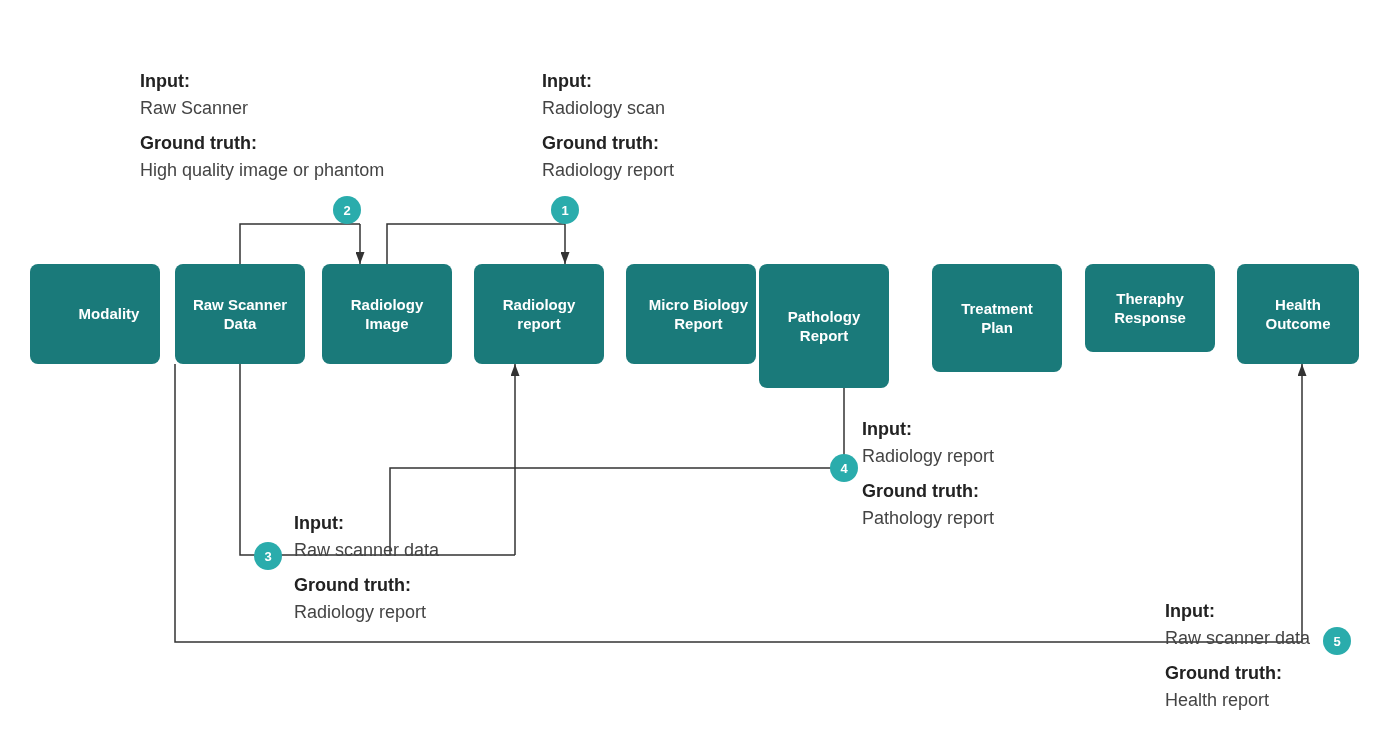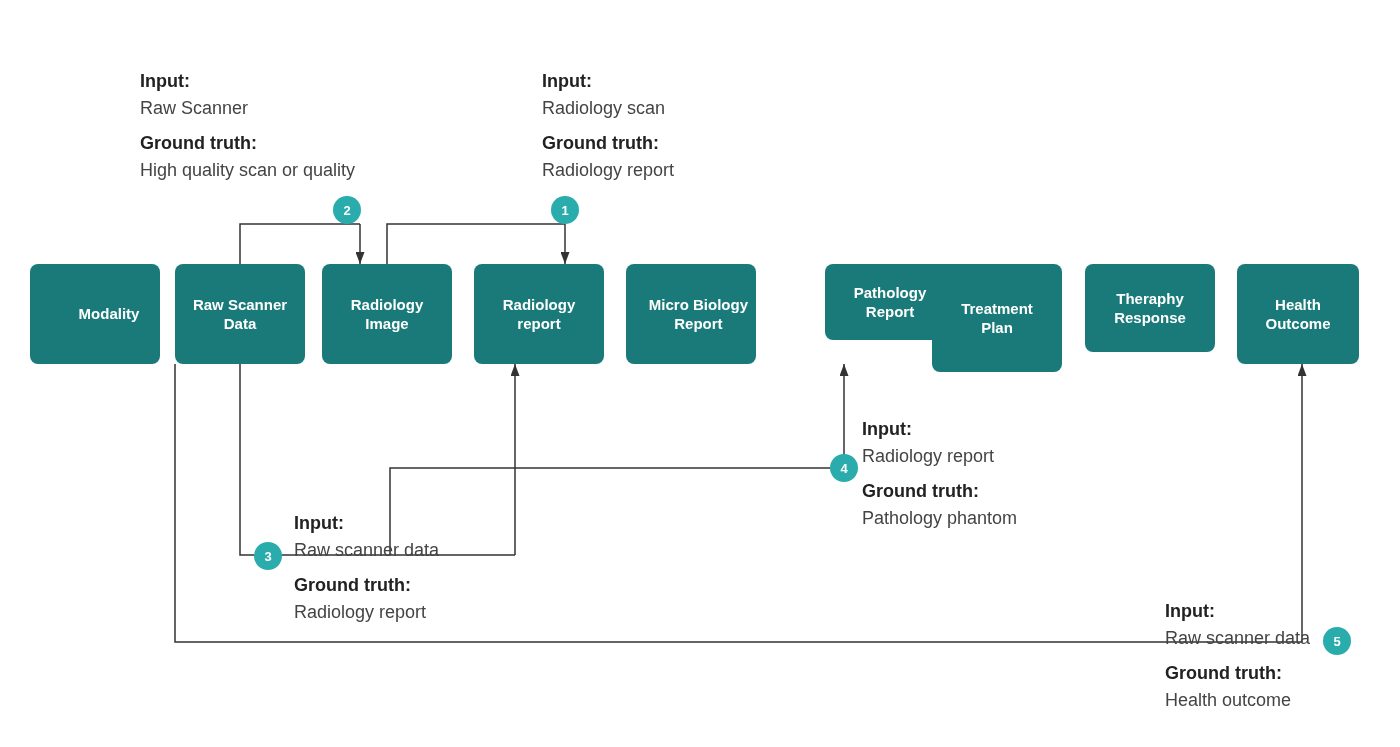--- a/index.html
+++ b/index.html
@@ -115,66 +115,66 @@
   </div>
   <div class="box" style="left:322px;top:264px;width:130px;height:100px;">
     <span>Radiology<br>Image</span>
   </div>
   <div class="box" style="left:474px;top:264px;width:130px;height:100px;">
     <span>Radiology<br>report</span>
   </div>
   <div class="box" style="left:626px;top:264px;width:130px;height:100px;justify-content:flex-end;">
     <span>Micro Biology<br>Report</span>
   </div>
-  <div class="box" style="left:825px;top:264px;width:130px;height:76px;">
+  <div class="box" style="left:759px;top:264px;width:130px;height:124px;">
     <span>Pathology<br>Report</span>
   </div>
   <div class="box" style="left:932px;top:264px;width:130px;height:108px;">
     <span>Treatment<br>Plan</span>
   </div>
   <div class="box" style="left:1085px;top:264px;width:130px;height:88px;">
     <span>Theraphy<br>Response</span>
   </div>
   <div class="box" style="left:1237px;top:264px;width:122px;height:100px;">
     <span>Health<br>Outcome</span>
   </div>
 
   <div class="label-block" style="left:140px;top:68px;">
     <div><span class="label-title">Input:</span></div>
     <div>Raw Scanner</div>
     <div style="margin-top:8px;"><span class="label-title">Ground truth:</span></div>
-    <div>High quality scan or quality</div>
+    <div>High quality image or phantom</div>
   </div>
 
   <div class="label-block" style="left:542px;top:68px;">
     <div><span class="label-title">Input:</span></div>
     <div>Radiology scan</div>
     <div style="margin-top:8px;"><span class="label-title">Ground truth:</span></div>
     <div>Radiology report</div>
   </div>
 
   <div class="label-block" style="left:294px;top:510px;">
     <div><span class="label-title">Input:</span></div>
     <div>Raw scanner data</div>
     <div style="margin-top:8px;"><span class="label-title">Ground truth:</span></div>
     <div>Radiology report</div>
   </div>
 
   <div class="label-block" style="left:862px;top:416px;">
     <div><span class="label-title">Input:</span></div>
     <div>Radiology report</div>
     <div style="margin-top:8px;"><span class="label-title">Ground truth:</span></div>
-    <div>Pathology phantom</div>
+    <div>Pathology report</div>
   </div>
 
   <div class="label-block" style="left:1165px;top:598px;">
     <div><span class="label-title">Input:</span></div>
     <div>Raw scanner data</div>
     <div style="margin-top:8px;"><span class="label-title">Ground truth:</span></div>
-    <div>Health outcome</div>
+    <div>Health report</div>
   </div>
 
   <div class="num-circle" style="left:551px;top:196px;">
     <span>1</span>
   </div>
   <div class="num-circle" style="left:333px;top:196px;">
     <span>2</span>
   </div>
   <div class="num-circle" style="left:254px;top:542px;">
     <span>3</span>

